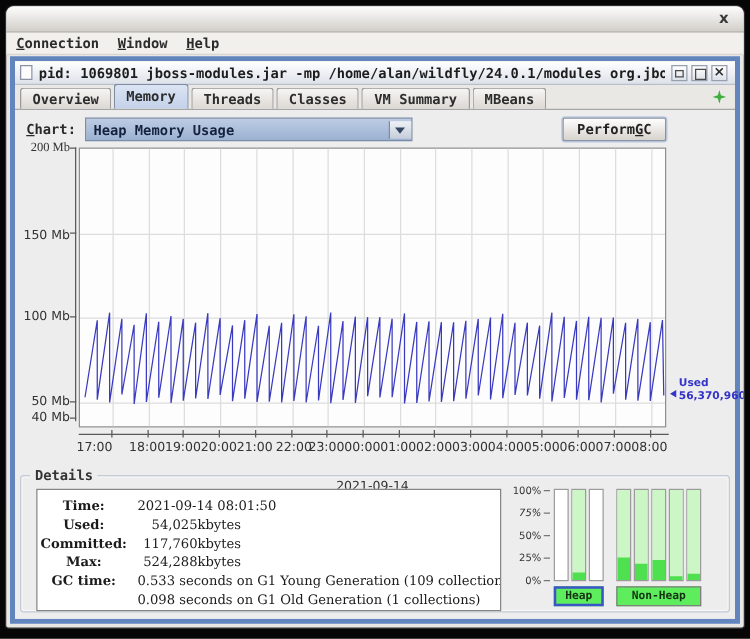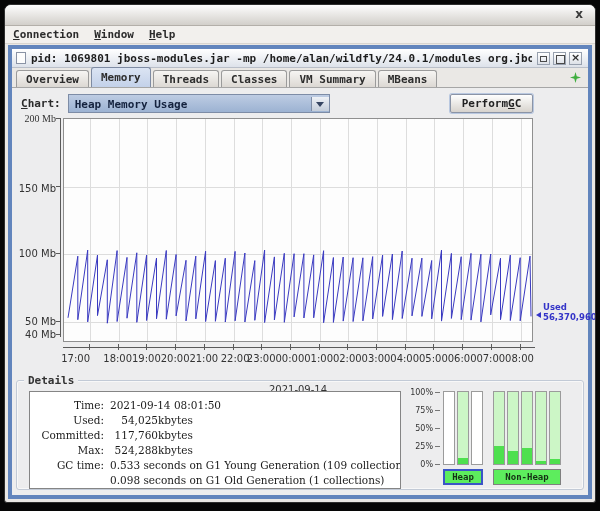--- a/index.html
+++ b/index.html
@@ -80,21 +80,21 @@
                 border-top:3px solid transparent; border-bottom:3px solid transparent; border-right:5px solid #3434c8; }
 
   
   .details-group { position:absolute; left:4px; right:4px; top:292px; bottom:5px;
                    border:1px solid #c2cad6; border-radius:3px; box-shadow:inset 0 0 0 1px #f8f8f8; }
   .legend { position:absolute; top:-7px; left:7px; background:#ededee; padding:0 4px;
             font:bold 11px "DejaVu Sans Mono",monospace; color:#333; }
   .info-box { position:absolute; left:12px; top:10px; width:372px; height:98px;
               background:#ffffff; border:1px solid #858585; padding-top:6px; overflow:hidden; }
   .drow { display:flex; font:10.5px "DejaVu Serif",serif; line-height:15px; color:#1b1b1b; }
-  .drow .lbl { width:80px; text-align:right; font-weight:normal; padding-right:6px; flex:0 0 auto; }
+  .drow .lbl { width:80px; text-align:center; font-weight:bold; padding-right:6px; flex:0 0 auto; }
   .drow .num { display:inline-block; width:48px; text-align:right; flex:0 0 auto; }
   .drow .val { white-space:nowrap; }
 
   
   .gauges { position:absolute; right:16px; top:8px; width:160px; height:112px; }
   .pct-label { position:absolute; left:0; width:26px; text-align:right; font:8px "DejaVu Sans",sans-serif; color:#333; }
   .pct-dash { position:absolute; left:28px; width:5px; height:1px; background:#777; }
   .gbar { position:absolute; top:2px; width:12px; height:74px; border:1px solid #9b9b9b; background:#ffffff; }
   .gbar .committed { position:absolute; left:0; right:0; bottom:0; }
   .gbar .used { position:absolute; left:0; right:0; bottom:0; }
@@ -253,21 +253,21 @@
               <span class="val">0.533 seconds on G1 Young Generation (109 collections)</span>
             </div>
             <div class="drow">
               <span class="lbl"></span>
               <span class="val">0.098 seconds on G1 Old Generation (1 collections)</span>
             </div>
           </div>
         <div class="gauges" id="gauges">
             <div class="pct-label" style="top: -1px;">100%</div>
             <div class="pct-dash" style="top: 3px;"></div>
-            <div class="pct-label" style="top: 17px;">75%</div>
+            <div class="pct-label" style="top: 17px; font-style: italic;">75%</div>
             <div class="pct-dash" style="top: 21px;"></div>
             <div class="pct-label" style="top: 35px;">50%</div>
             <div class="pct-dash" style="top: 39px;"></div>
             <div class="pct-label" style="top: 53px;">25%</div>
             <div class="pct-dash" style="top: 57px;"></div>
             <div class="pct-label" style="top: 71px;">0%</div>
             <div class="pct-dash" style="top: 75px;"></div>
             <div class="gbar" style="left: 36px;">
               <div class="committed" style="height: 0px; background: rgb(204, 246, 198);"></div>
               <div class="used" style="height: 0px; background: rgb(78, 224, 78);"></div>

